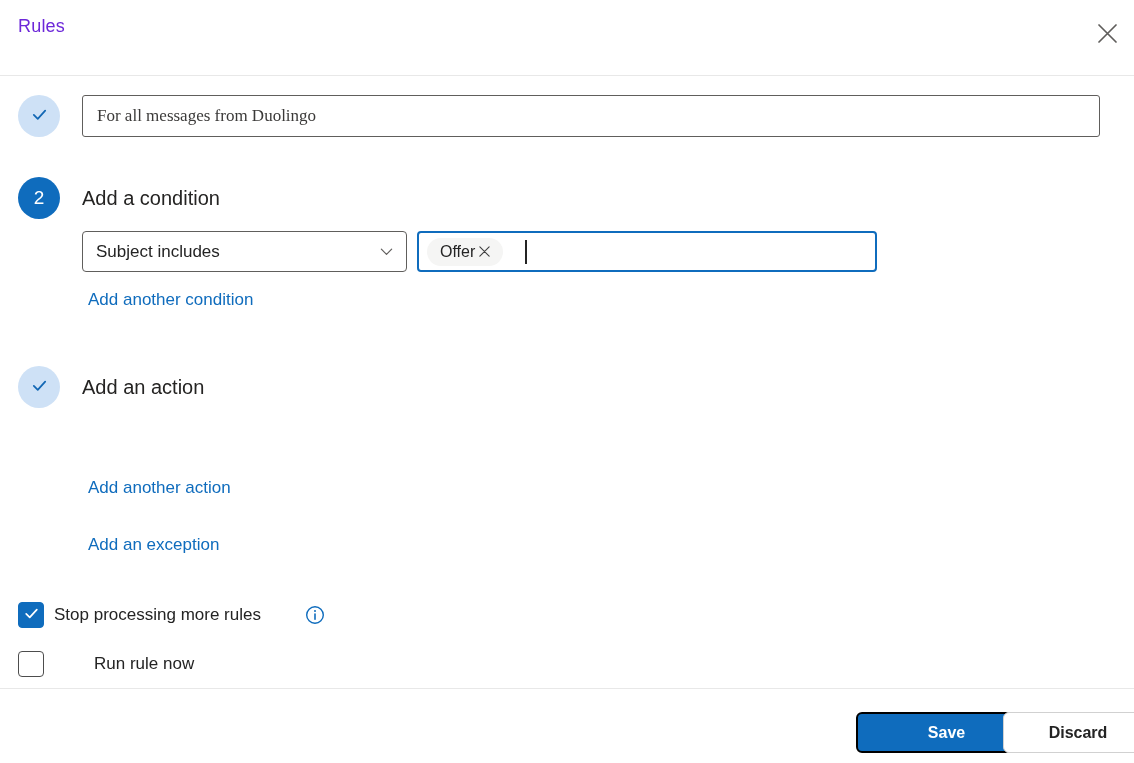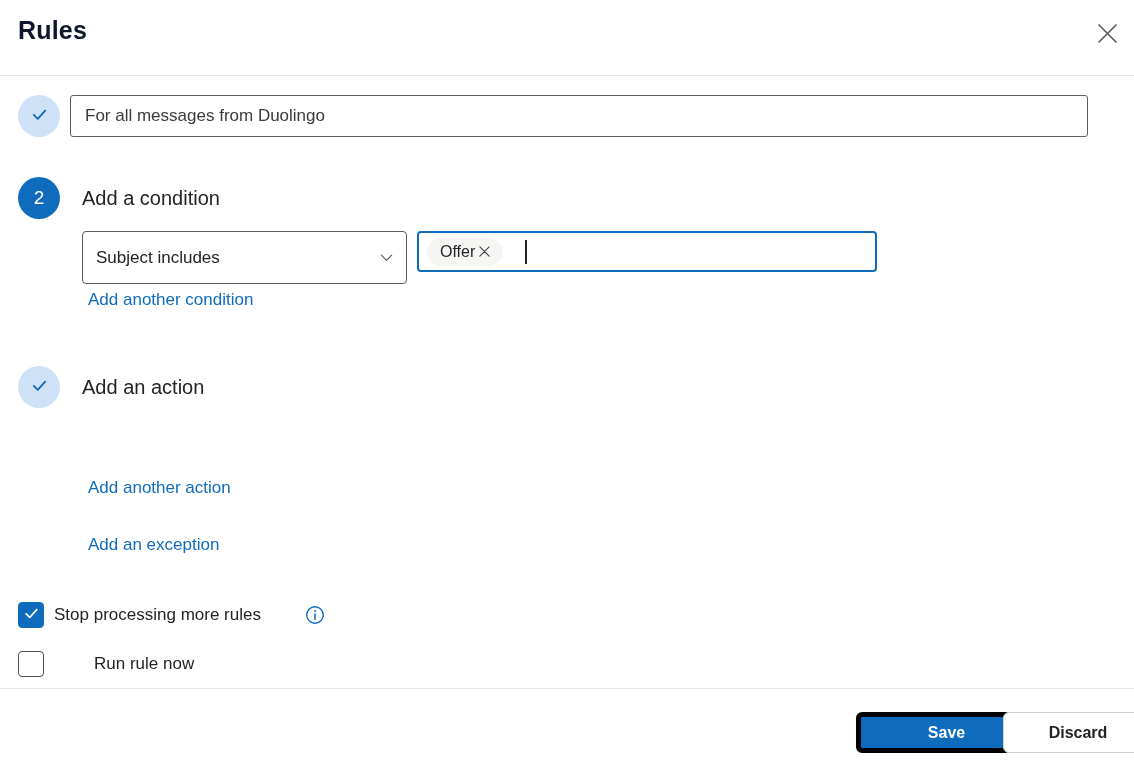--- a/index.html
+++ b/index.html
@@ -4,56 +4,56 @@
 <style>
   * { margin:0; padding:0; box-sizing:border-box; }
   html,body { background:#ffffff; }
   body { font-family:"Liberation Sans", sans-serif; color:#242424; }
   .dialog {
     position:relative; width:1134px; height:763px; background:#fff; overflow:hidden;
   }
   
   .title {
     position:absolute; left:18px; top:16px;
-    font-size:25px; font-weight:700; color:#0f172a; letter-spacing:.2px;
+    font-size:18px; font-weight:400; color:#6d28d9; letter-spacing:.2px;
   }
   .close-btn {
     position:absolute; left:1090px; top:18px; width:34px; height:34px;
     background:none; border:none; cursor:pointer;
     display:flex; align-items:center; justify-content:center;
   }
   .divider { position:absolute; left:0; width:1134px; height:1px; background:#e8e8e8; }
   .divider.top { top:75px; }
   .divider.bottom { top:688px; }
 
   
   .step-circle {
     position:absolute; left:18px; width:42px; height:42px; border-radius:50%;
     display:flex; align-items:center; justify-content:center;
   }
   .step-circle.light { background:#cee1f6; }
   .step-circle.solid { background:#0f6cbd; color:#fff; font-size:19px; }
 
   
   .rule-name {
-    position:absolute; left:70px; top:95px; width:1018px; height:42px;
+    position:absolute; left:82px; top:95px; width:1018px; height:42px;
     border:1px solid #605e5c; border-radius:3px; padding:16px 14px;
-    font-family:Liberation Sans, sans-serif; font-size:17px; color:#3b3a39;
+    font-family:Liberation Serif, serif; font-size:17px; color:#3b3a39;
     outline:none; background:#fff;
   }
 
   
   .section-heading {
     position:absolute; left:82px; height:42px; display:flex; align-items:center;
     font-size:20px; font-weight:400; color:#252423;
   }
 
   
   .dropdown {
-    position:absolute; left:82px; width:325px; height:53px;
+    position:absolute; left:82px; width:325px; height:41px;
     border:1px solid #605e5c; border-radius:4px; background:#fff;
     display:flex; align-items:center; justify-content:space-between;
     padding:0 12px 0 13px; font-size:17px; color:#242424; cursor:pointer;
   }
   .dropdown .chev { display:flex; align-items:center; }
 
   
   .chip-input {
     position:absolute; left:417px; top:231px; width:460px; height:41px;
     border:2px solid #0f6cbd; border-radius:4px; background:#fff;
@@ -88,21 +88,21 @@
     position:absolute; left:304px; top:605px; width:22px; height:22px;
     background:none; border:none; cursor:pointer; display:flex; align-items:center; justify-content:center;
   }
 
   
   .btn {
     position:absolute; top:712px; height:41px; border-radius:6px;
     font-family:"Liberation Sans", sans-serif; font-size:16px; font-weight:700;
     cursor:pointer; display:flex; align-items:center; justify-content:center;
   }
-  .btn.primary { left:856px; width:156px; background:#0f6cbd; color:#fff; border:5px solid #000000;padding-left:25px; }
+  .btn.primary { left:856px; width:156px; background:#0f6cbd; color:#fff; border:2px solid #000000;padding-left:25px; }
   .btn.secondary { left:1003px; width:150px; background:#fff; color:#242424; border:1px solid #d1d1d1;text-align:center; }
 </style>
 </head>
 <body>
 
 <div class="dialog">
 
   <div class="title">Rules</div>
   <button class="close-btn">
     <span>

